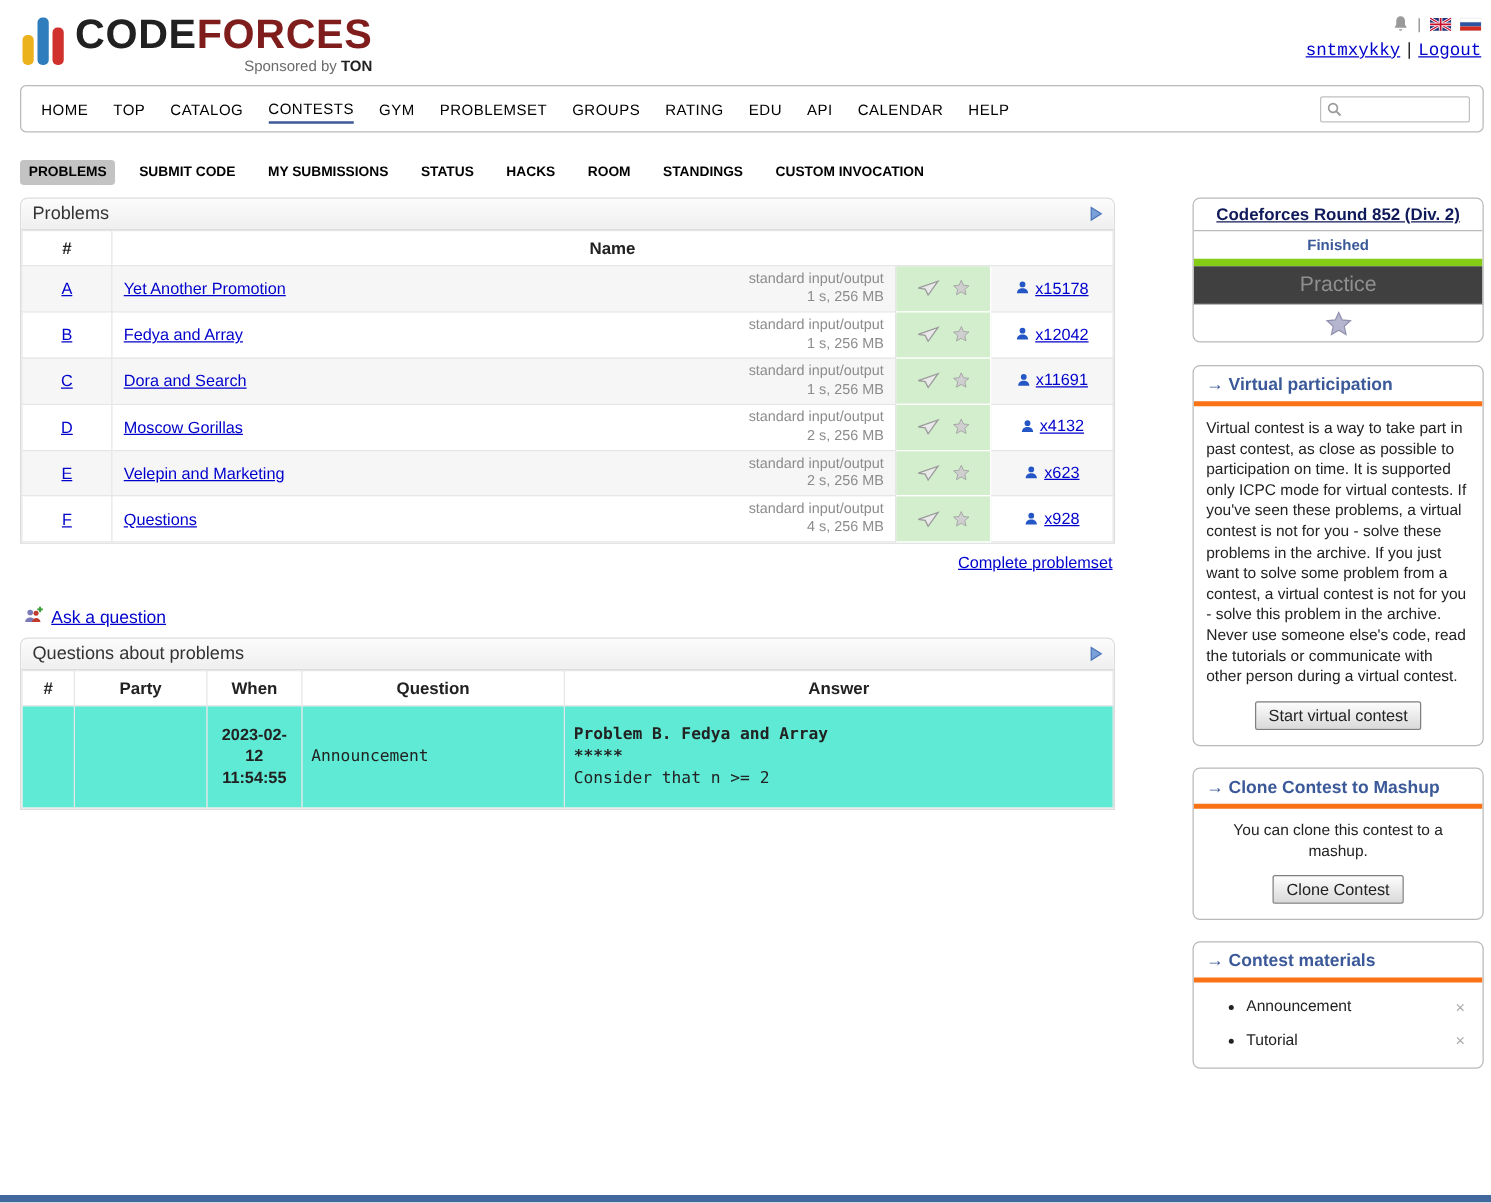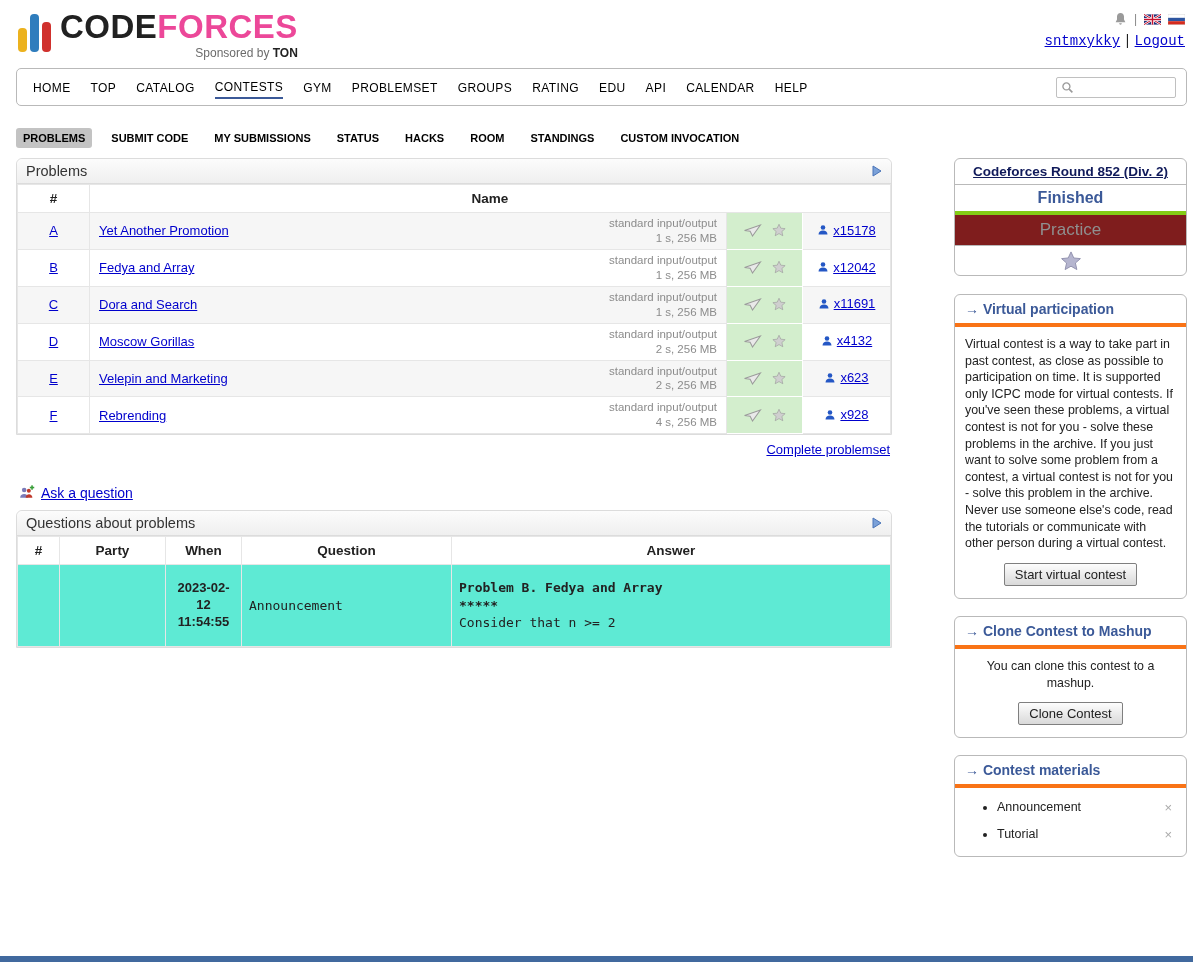--- a/index.html
+++ b/index.html
@@ -14,21 +14,21 @@
   
   .header { display:flex; justify-content:space-between; align-items:flex-start; padding:4px 2px 8px 2px; }
   .logo { display:flex; align-items:flex-start; gap:9px; text-decoration:none; }
   .logo-bars { display:flex; align-items:flex-end; gap:3px; height:42px; padding-top:2px; }
   .bar { width:9px; border-radius:4px; display:block; }
   .bar.yellow { height:24px; background:#ecb21e; }
   .bar.blue   { height:38px; background:#2f7dbd; }
   .bar.red    { height:30px; background:#d0312d; }
   .logo-text { font-size:33px; font-weight:bold; letter-spacing:.5px; line-height:1; }
   .logo-text .code   { color:#212121; }
-  .logo-text .forces { color:#ec4899; }
+  .logo-text .forces { color:#7f1d1d; }
   .sponsored { font-size:12px; color:#6b6b6b; text-align:right; margin-top:3px; }
   .sponsored b { color:#222; }
   .header-right { text-align:right; padding-top:2px; }
   .lang-row { display:flex; align-items:center; justify-content:flex-end; gap:7px; }
   .lang-sep { color:#888; font-size:12px; }
   .flag { display:inline-flex; line-height:0; }
   .user-row { margin-top:7px; font-size:14px;font-family:Liberation Mono, monospace; }
   .user-row .sep { margin:0 3px; color:#222; }
 
   
@@ -63,41 +63,41 @@
   .datatable th { font-size:13.5px; padding:6px 4px; border:1px solid #e6e6e6; background:#fff; text-align:center; }
   .datatable td { border:1px solid #e6e6e6; font-size:13px; }
   tr.odd td { background:#f6f6f6; }
   td.col-id { width:72px; text-align:center; padding:8px 2px; }
   td.col-name { padding:3px 9px; }
   .name-flex { display:flex; justify-content:space-between; align-items:center; gap:1px; }
   .io-block { text-align:right; color:#8c8c8c; font-size:11.5px; line-height:1.3; white-space:nowrap; }
   tr td.col-act { width:76px; background:#d3eecd; border-color:#fff; text-align:center; }
   .act-icons { display:flex; gap:9px; justify-content:center; align-items:center; }
   .act-icons span { line-height:0; cursor:pointer; }
-  td.col-solved { width:88px; text-align:center; }
+  td.col-solved { width:98px; text-align:center; }
   .solved-link { display:inline-flex; align-items:center; gap:4px; font-size:13px; }
   .solved-link .p-icon { line-height:0; }
 
   .complete-row { text-align:right; padding:7px 2px 0; font-size:13px; }
   .ask-row { display:flex; justify-content:flex-start; align-items:center; gap:6px; margin:28px 2px 9px; font-size:14px; }
   .ask-row .q-icon { line-height:0; }
 
   
   th.qt-num { width:42px; } th.qt-party { width:106px; } th.qt-when { width:76px; } th.qt-question { width:210px; }
   .questions td { background:#5eead4; padding:14px 7px; vertical-align:middle; }
   .when-cell { font-weight:bold; text-align:center; font-size:13px; line-height:1.3; }
   .mono { font-family:"DejaVu Sans Mono", monospace; font-size:12px; line-height:1.35; }
   .a-bold { font-weight:bold; }
 
   
   .contest-box { border:1px solid #b9b9b9; border-radius:6px; overflow:hidden; margin-bottom:18px; text-align:center; }
   .cb-title { padding:5px 6px; font-size:13.5px; font-weight:bold; border-bottom:1px solid #b9b9b9; }
   .cb-title a { color:#101a5a; }
-  .cb-status { padding:4px; font-size:16px; font-weight:bold; color:#3b5998; border-bottom:4px solid #84cc16; }
-  .cb-mode { padding:5px; font-size:17px; color:#8f8f8f; background:#7f1d1d; border-bottom:1px solid #b9b9b9; }
+  .cb-status { padding:4px; font-size:12px; font-weight:bold; color:#3b5998; border-bottom:6px solid #84cc16; }
+  .cb-mode { padding:5px; font-size:17px; color:#8f8f8f; background:#404040; border-bottom:1px solid #b9b9b9; }
   .cb-star { padding:4px 0 2px; line-height:0; }
   .cb-star svg { cursor:pointer; }
 
   .side-box { border:1px solid #b9b9b9; border-radius:6px; margin-bottom:17px; overflow:hidden; }
   .sb-title { padding:6px 10px; font-size:14px; font-weight:bold; color:#3b5998; border-bottom:4px solid #f97316; }
   .sb-body { padding:9px 10px; font-size:12.4px; line-height:1.34; color:#222; }
   .sb-body.center { text-align:center; }
   .btn-row { text-align:center; margin-top:11px; margin-bottom:3px; }
   button.cf-btn { font-family:inherit; font-size:13px; padding:3px 10px; border:1px solid #7f7f7f;
                   border-radius:2px; background:linear-gradient(#fdfdfd,#d9d9d9); cursor:pointer; color:#222; }
@@ -365,21 +365,21 @@
                         <path d="M3 21c0-5 4-8 9-8s9 3 9 8z" fill="#2457c5"></path>
                       </svg></span>
               <span>x623</span>
                   </a></td>
           </tr>
 
           <tr>
             <td class="col-id"><a>F</a></td>
             <td class="col-name">
                   <div class="name-flex">
-              <a>Rebrending</a>
+              <a>Questions</a>
               <div class="io-block">
                       <div>standard input/output</div>
                       <div>4 s, 256 MB</div>
                     </div>
             </div>
                 </td>
             <td class="col-act">
                   <div class="act-icons">
               <span><svg width="19" height="15" viewBox="0 0 24 18">
                         <path d="M2 9 L22 2 L12 16 L9 10 Z" fill="#e9e9e9" stroke="#9a9a9a" stroke-width="1.3"></path>

